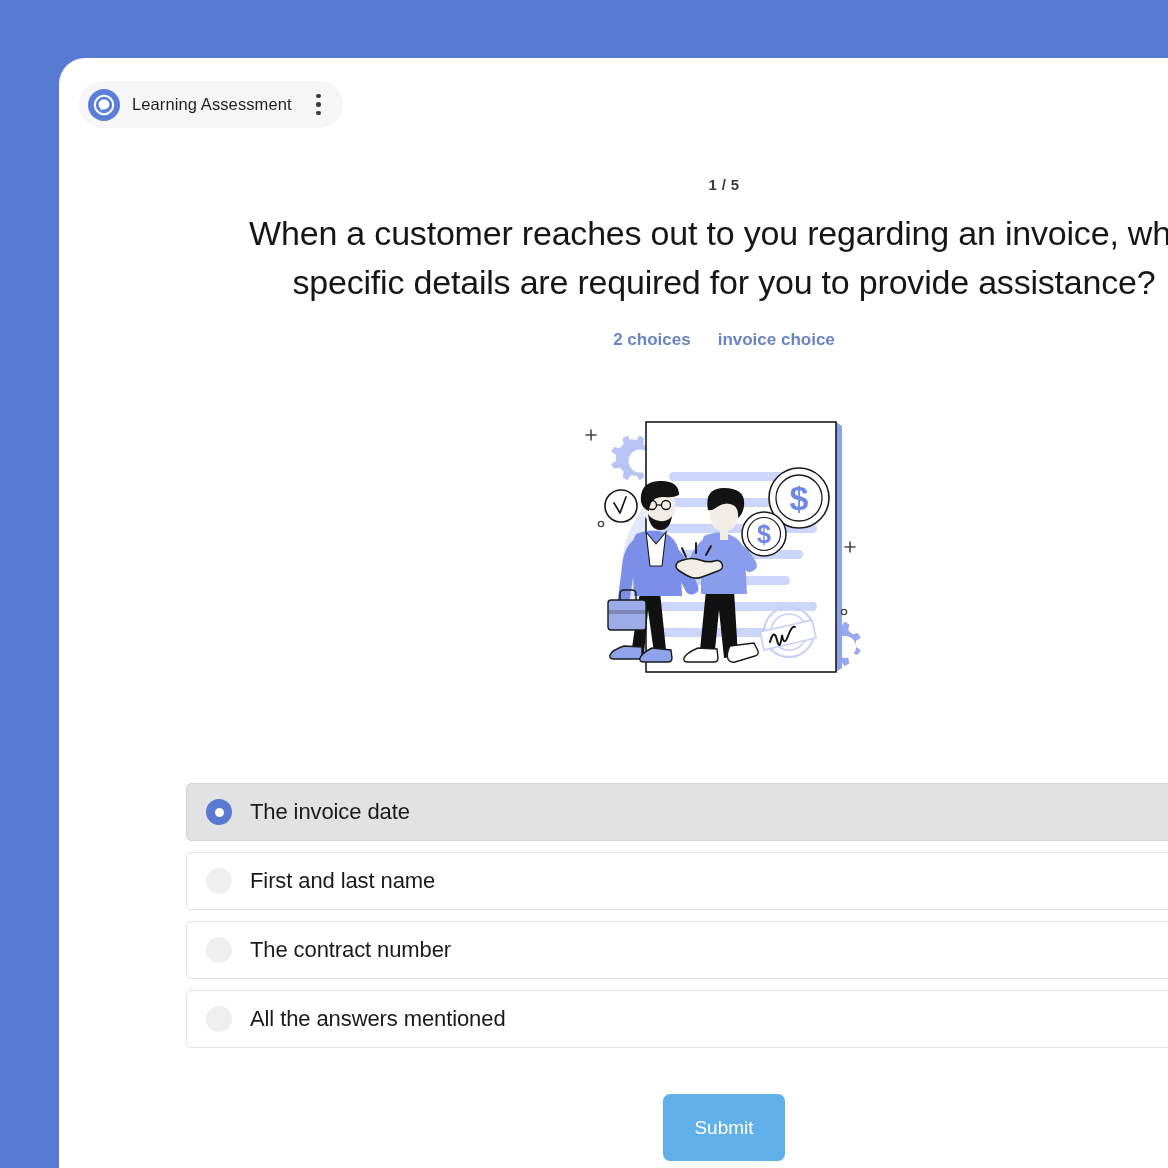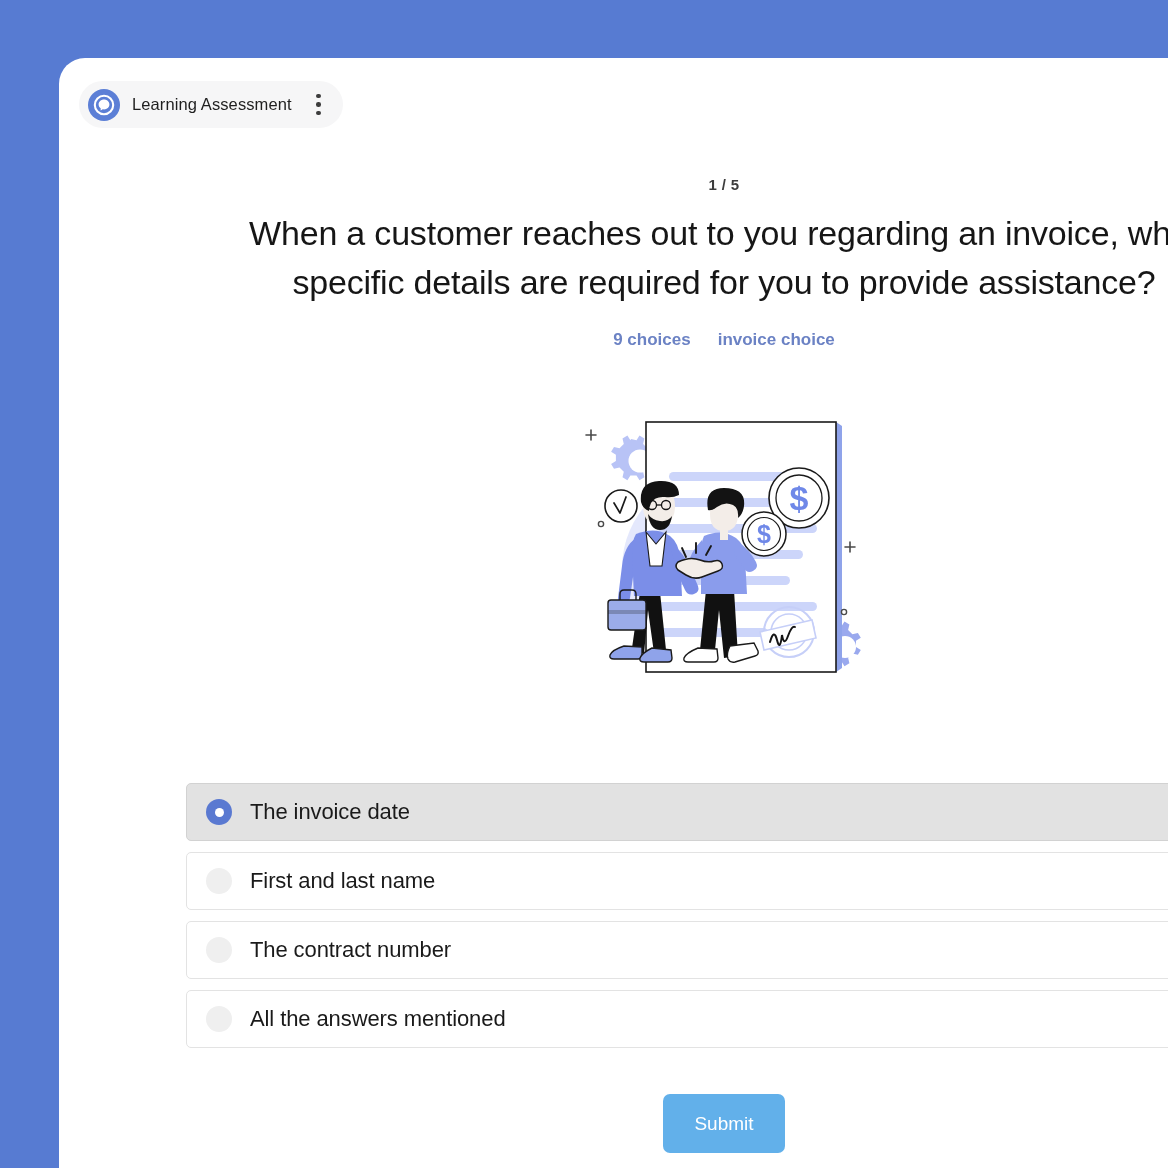--- a/index.html
+++ b/index.html
@@ -200,21 +200,21 @@
   .submit-wrap {
     position: absolute;
     left: 0;
     top: 1036px;
     width: 1330px;
     display: flex;
     justify-content: center;
   }
   .submit-btn {
     width: 122px;
-    height: 59px;
+    height: 67px;
     border: none;
     border-radius: 7px;
     background: #62b0ea;
     color: #ffffff;
     font-size: 19px;
     font-family: "Liberation Sans", sans-serif;
     cursor: pointer;
   }
 </style>
 </head>
@@ -239,21 +239,21 @@
         <i></i>
         <i></i>
         <i></i>
       </button>
     </div>
 
     <div class="q-area">
       <div class="q-counter">1 / 5</div>
       <div class="q-text">When a customer reaches out to you regarding an invoice, what specific details are required for you to provide assistance?</div>
       <div class="q-meta">
-        <span>9 choices</span>
+        <span>2 choices</span>
         <span>invoice choice</span>
       </div>
     </div>
 
     <div class="illustration-wrap">
       <svg width="300" height="300" viewBox="0 0 300 300">
 
         <ellipse cx="150" cy="158" rx="102" ry="98" fill="#dfe4fb" opacity="0.85"></ellipse>
 
         <g>

